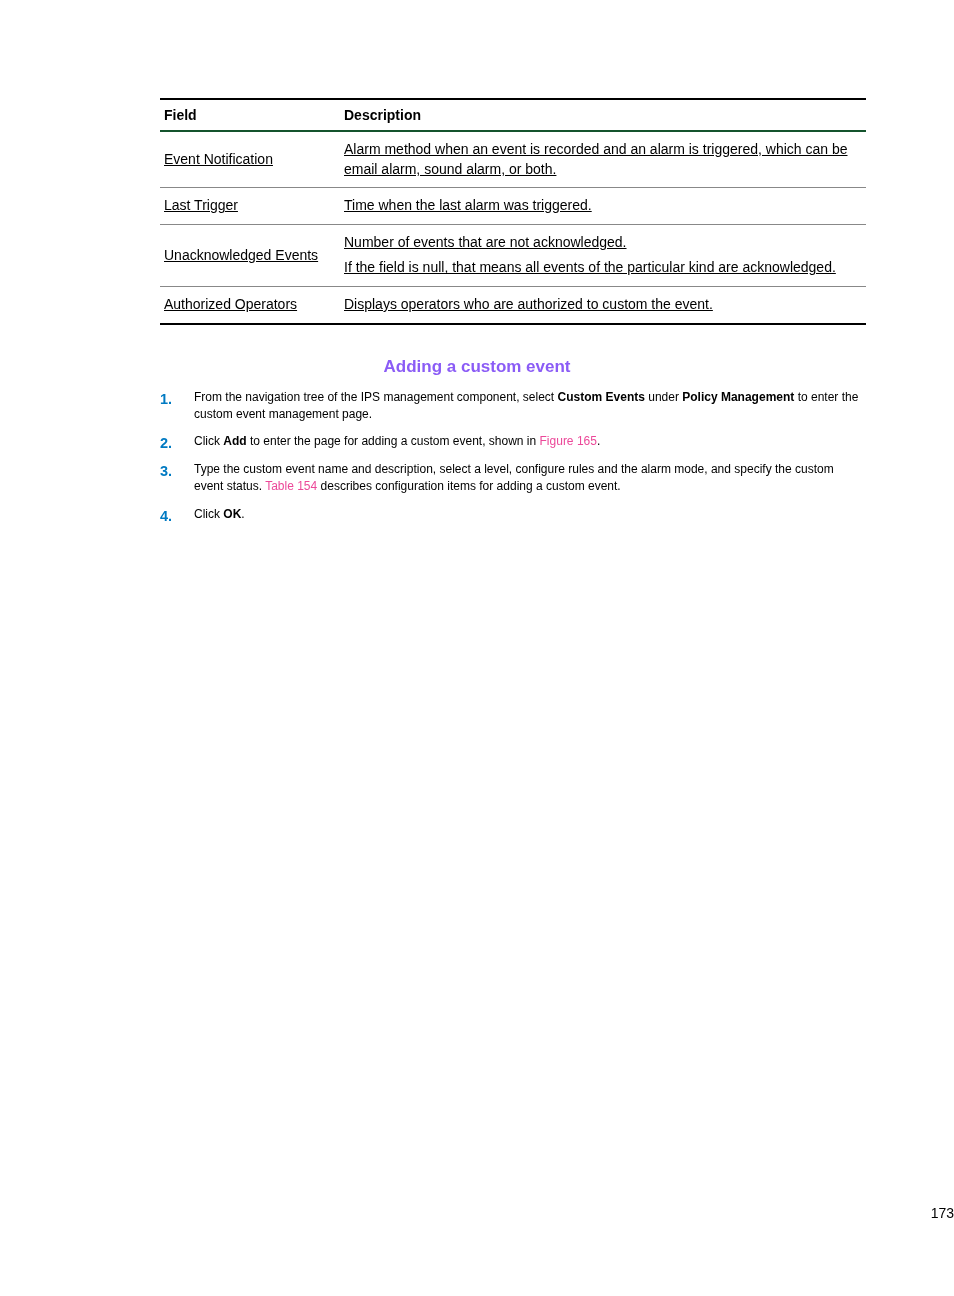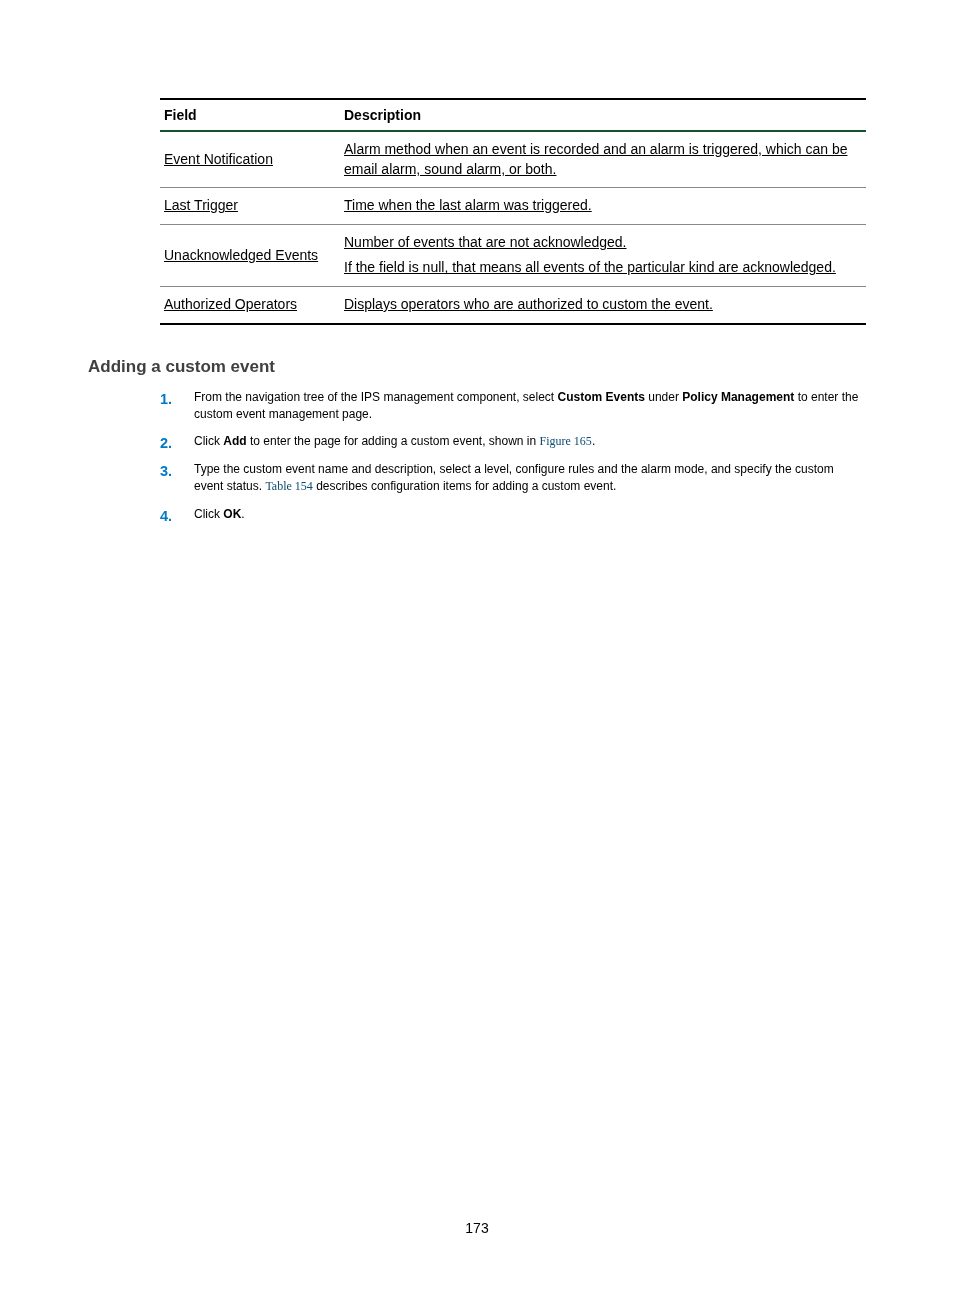--- a/index.html
+++ b/index.html
@@ -47,25 +47,26 @@
     table.field-table td {
       padding: 8px 4px;
       vertical-align: middle;
       line-height: 1.4;
       font-weight: 300;
     }
     .desc-line + .desc-line {
       margin-top: 6px;
     }
     .section-heading {
-      color: #404040;
+      color: #8b5cf6;
       font-size: 17px;
       font-weight: 600;
       margin-top: 32px;
       margin-bottom: 12px;
+      text-align: center;
     }
     ol.steps {
       margin-left: 72px;
       list-style: none;
       counter-reset: step;
     }
     ol.steps li {
       counter-increment: step;
       position: relative;
       padding-left: 34px;
@@ -80,29 +81,28 @@
       left: 0;
       top: 0;
       color: #007ac2;
       font-weight: 600;
       font-size: 14.5px;
     }
     .bold {
       font-weight: 700;
     }
     .link {
-      color: #0c4a6e;
-      font-family: Liberation Serif, serif;
+      color: #ec4899;
     }
     .page-number {
       position: absolute;
-      bottom: 60px;
+      bottom: 75px;
       left: 0;
       width: 100%;
-      text-align: center;
+      text-align: right;
       font-size: 14px;
       font-weight: 300;
     }
   </style>
 </head>
 <body>
 
 <div class="page-content">
 
   <table class="field-table">

